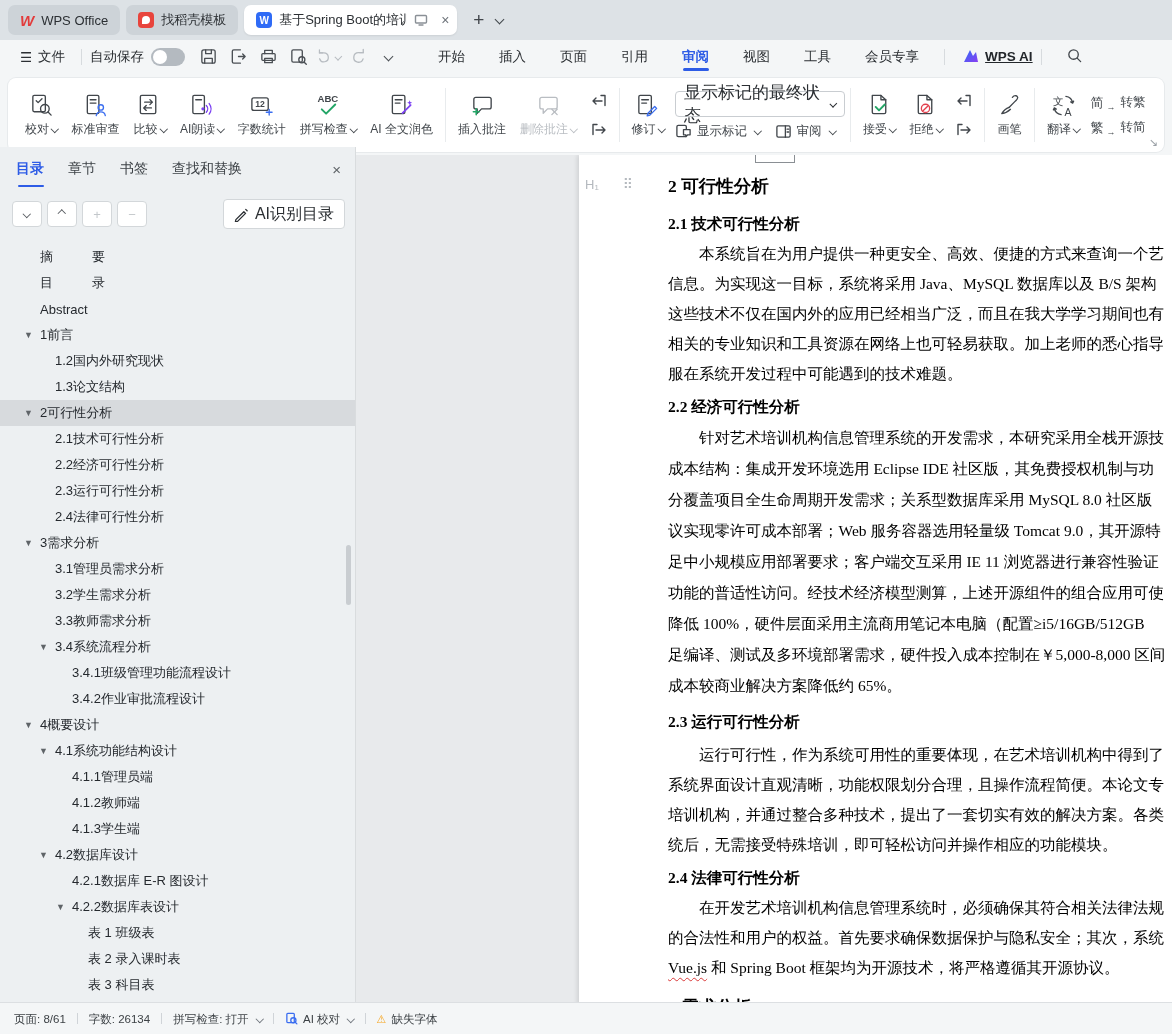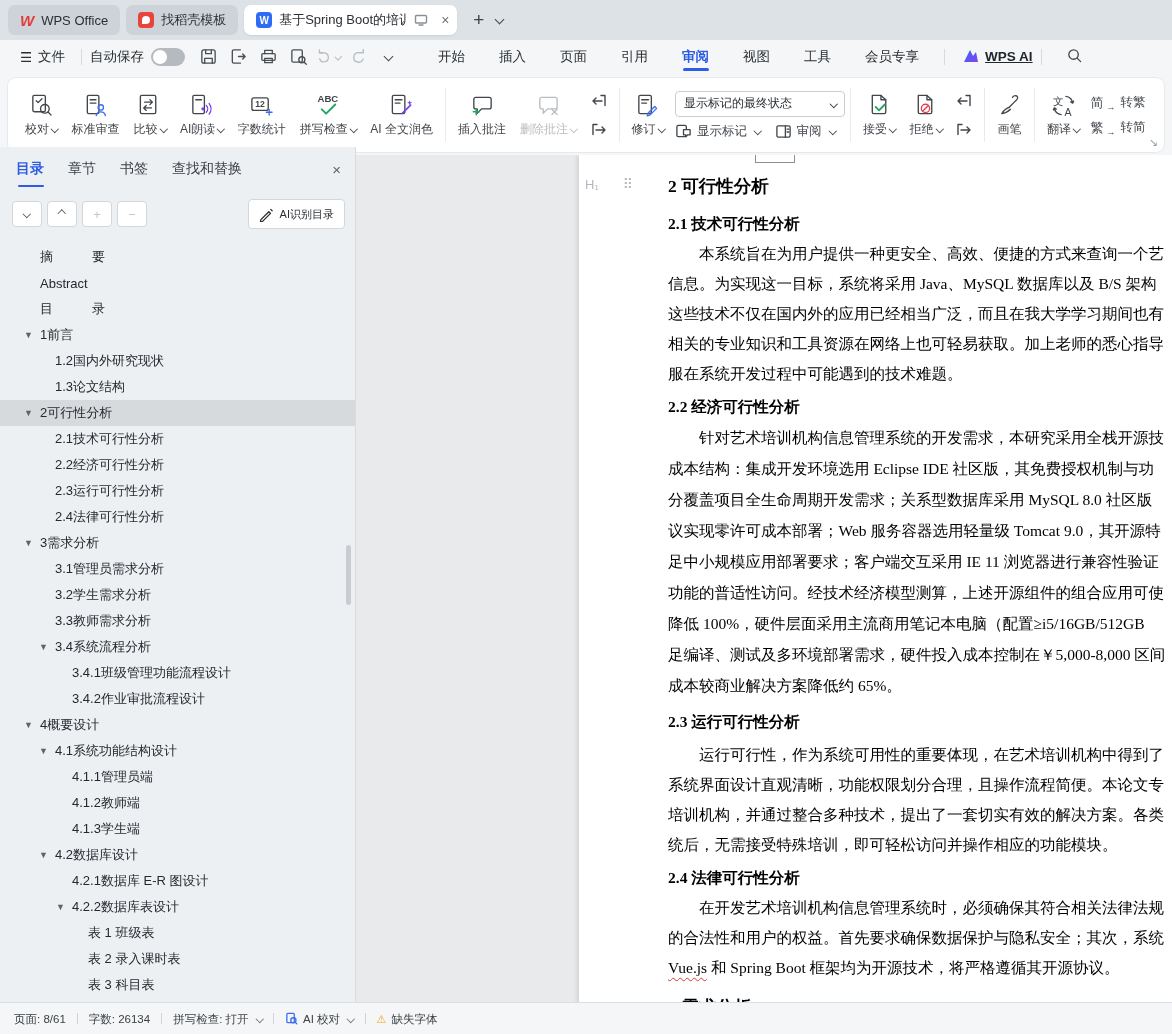--- a/index.html
+++ b/index.html
@@ -42,40 +42,40 @@
   
   .ribbonzone{position:absolute;left:0;top:73px;right:0;height:82px;background:#f4f6f7;}
   .ribboncard{position:absolute;left:8px;right:8px;top:5px;height:74px;background:#fff;border-radius:8px;box-shadow:0 0 0 1px #e7eaec;display:flex;align-items:center;padding:0 10px;box-sizing:border-box;}
   .rbtn{display:flex;flex-direction:column;align-items:center;justify-content:center;gap:3px;padding:0 7px;height:64px;font-size:12px;color:#41464b;white-space:nowrap;}
   .rbtn .lbl{display:flex;align-items:center;}
   .rbtn.dis{color:#b9bdc2;}
   .vsep{width:1px;height:54px;background:#e8ebed;margin:0 5px;flex:0 0 auto;}
   .rstack{display:flex;flex-direction:column;gap:9px;margin:0 3px;}
   .rmini{width:24px;height:20px;display:flex;align-items:center;justify-content:center;color:#41464b;}
   .rcol{display:flex;flex-direction:column;gap:6px;margin-left:4px;}
-  .rselect{height:24px;border:1px solid #c9cdd1;border-radius:4px;font-size:12px;color:#2b2f33;padding:0 8px;display:flex;align-items:center;justify-content:space-between;width:152px;background:#fff;}
+  .rselect{height:24px;border:1px solid #c9cdd1;border-radius:4px;font-size:17px;color:#2b2f33;padding:0 8px;display:flex;align-items:center;justify-content:space-between;width:152px;background:#fff;}
   .rrow{display:flex;align-items:center;gap:14px;}
   .rsm{display:flex;align-items:center;gap:5px;font-size:12.5px;color:#41464b;}
   .zrow{display:flex;align-items:center;gap:5px;font-size:12.5px;color:#41464b;height:22px;}
   .zchar{font-size:13px;position:relative;}
   .zarr{font-size:9px;margin-left:-2px;position:relative;top:4px;}
   .rexpand{position:absolute;right:6px;bottom:3px;color:#9aa0a6;font-size:11px;}
   svg.ic{fill:none;stroke:currentColor;stroke-width:1.4;stroke-linecap:round;stroke-linejoin:round;}
 
   
   .sidebar{position:absolute;left:0;top:147px;width:356px;bottom:18px;background:#edf0f2;border-right:1px solid #d9dcde;box-sizing:border-box;overflow:hidden;}
   .sb-tabs{display:flex;align-items:center;gap:24px;padding:13px 14px 0 16px;font-size:14px;}
   .sbtab{position:relative;color:#3c4146;padding-bottom:9px;}
   .sbtab.active{color:#2e5ce6;font-weight:700;}
   .sbtab.active::after{content:"";position:absolute;left:2px;bottom:0;width:26px;height:2.5px;border-radius:2px;background:#2e5ce6;}
   .sb-close{margin-left:auto;color:#5f6468;font-size:15px;padding-bottom:8px;}
   .sb-controls{display:flex;align-items:center;margin:13px 10px 0 12px;height:28px;}
   .sq{width:28px;height:24px;border:1px solid #d3d7da;background:#fff;border-radius:4px;display:flex;align-items:center;justify-content:center;color:#55595e;margin-right:5px;font-size:13px;}
   .sq.dis{color:#c3c7cb;}
-  .aibtn{margin-left:auto;height:28px;border:1px solid #d3d7da;background:#fff;border-radius:4px;display:flex;align-items:center;gap:6px;padding:0 10px;font-size:11px;color:#2b2f33;}
+  .aibtn{margin-left:auto;height:28px;border:1px solid #d3d7da;background:#fff;border-radius:4px;display:flex;align-items:center;gap:6px;padding:0 10px;font-size:16px;color:#2b2f33;}
   .toclist{margin-top:16px;}
   .trow{height:26px;display:flex;align-items:center;font-size:13px;color:#25292e;white-space:pre;}
   .trow .arr{width:16px;font-size:9px;color:#5f6468;flex:0 0 16px;}
   .trow.sel{background:#d7dadd;}
   .l0{padding-left:24px;}
   .l1{padding-left:39px;}
   .l2{padding-left:56px;}
   .l3{padding-left:72px;text-align:right;}
   .sb-thumb{position:absolute;right:4px;top:398px;width:5px;height:60px;border-radius:3px;background:#c9cdd1;}
 
@@ -515,22 +515,22 @@
         <svg class="ic" width="15" height="15" viewBox="0 0 16 16">
             <path d="M2 13.5 L10.5 5 l1.8 1.8 L3.8 15.3 1.5 15.8 z"></path>
             <path d="M12.5 2.5 l1.5 1.5"></path>
           </svg>
         <span>AI识别目录</span>
       </span>
     </div>
 
     <div class="toclist">
       <div class="trow l0"><span class="arr"></span><span>摘　　　要</span></div>
+      <div class="trow l0"><span class="arr"></span><span>目　　　录</span></div>
       <div class="trow l0"><span class="arr"></span><span>Abstract</span></div>
-      <div class="trow l0"><span class="arr"></span><span>目　　　录</span></div>
       <div class="trow l0"><span class="arr">▼</span><span>1前言</span></div>
       <div class="trow l1"><span class="arr"></span><span>1.2国内外研究现状</span></div>
       <div class="trow l1"><span class="arr"></span><span>1.3论文结构</span></div>
       <div class="trow l0 sel"><span class="arr">▼</span><span>2可行性分析</span></div>
       <div class="trow l1"><span class="arr"></span><span>2.1技术可行性分析</span></div>
       <div class="trow l1"><span class="arr"></span><span>2.2经济可行性分析</span></div>
       <div class="trow l1"><span class="arr"></span><span>2.3运行可行性分析</span></div>
       <div class="trow l1"><span class="arr"></span><span>2.4法律可行性分析</span></div>
       <div class="trow l0"><span class="arr">▼</span><span>3需求分析</span></div>
       <div class="trow l1"><span class="arr"></span><span>3.1管理员需求分析</span></div>

